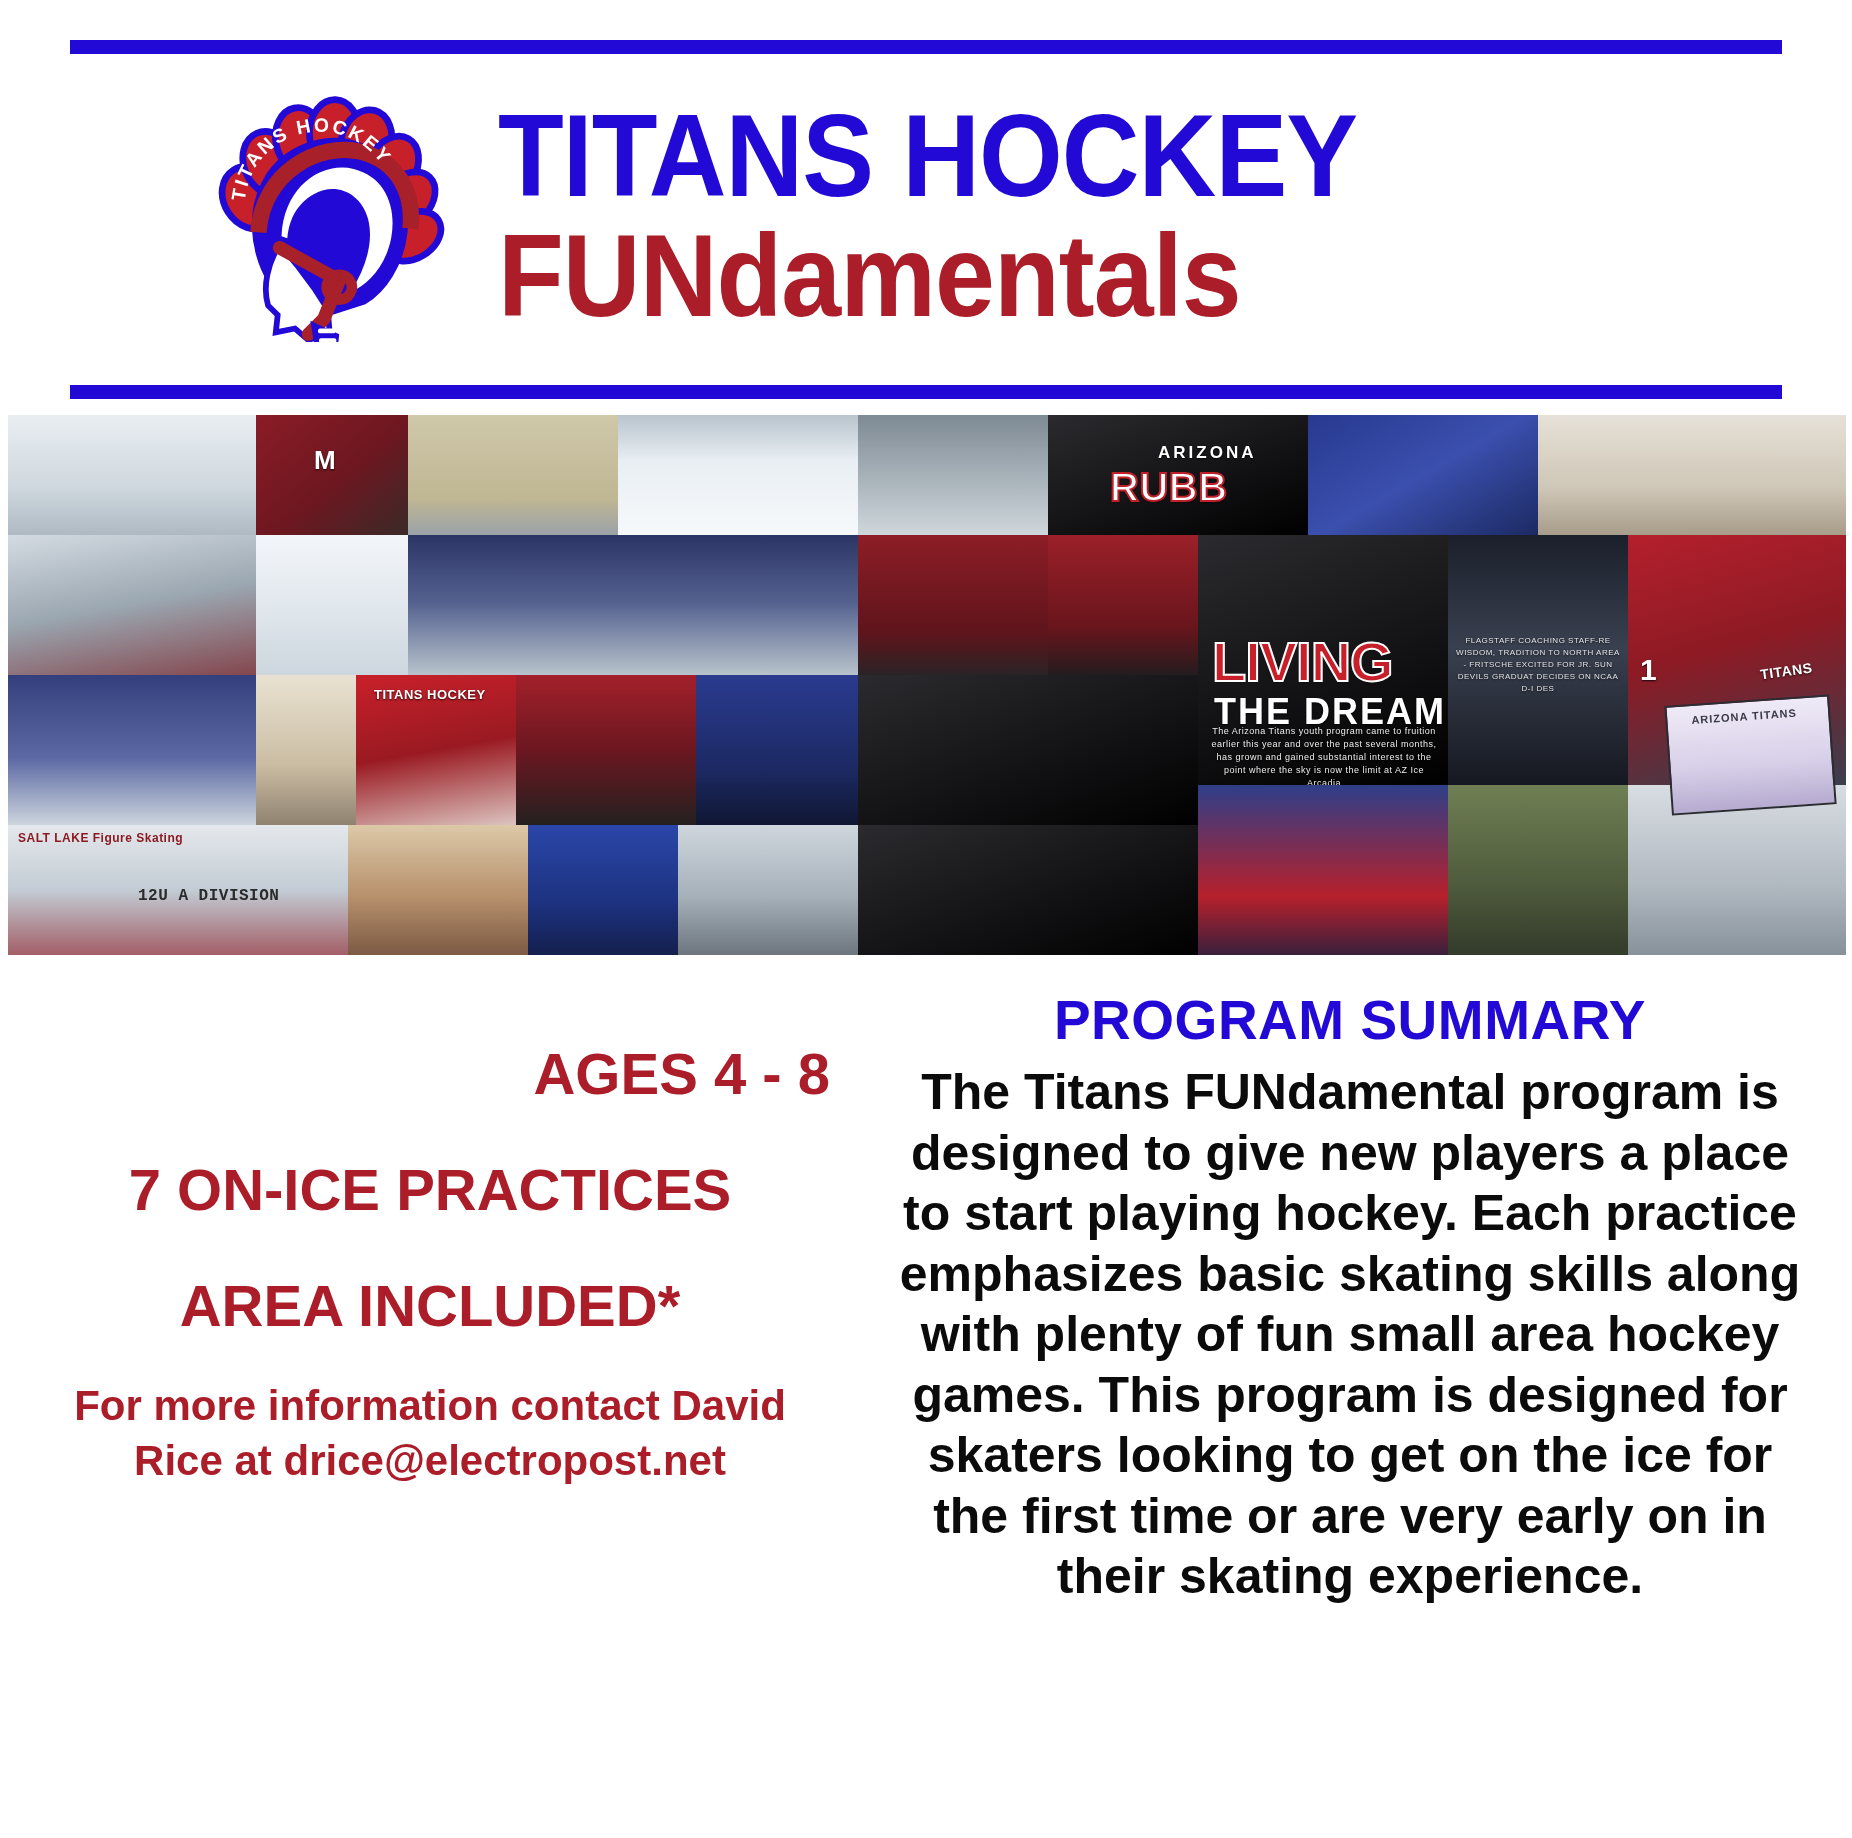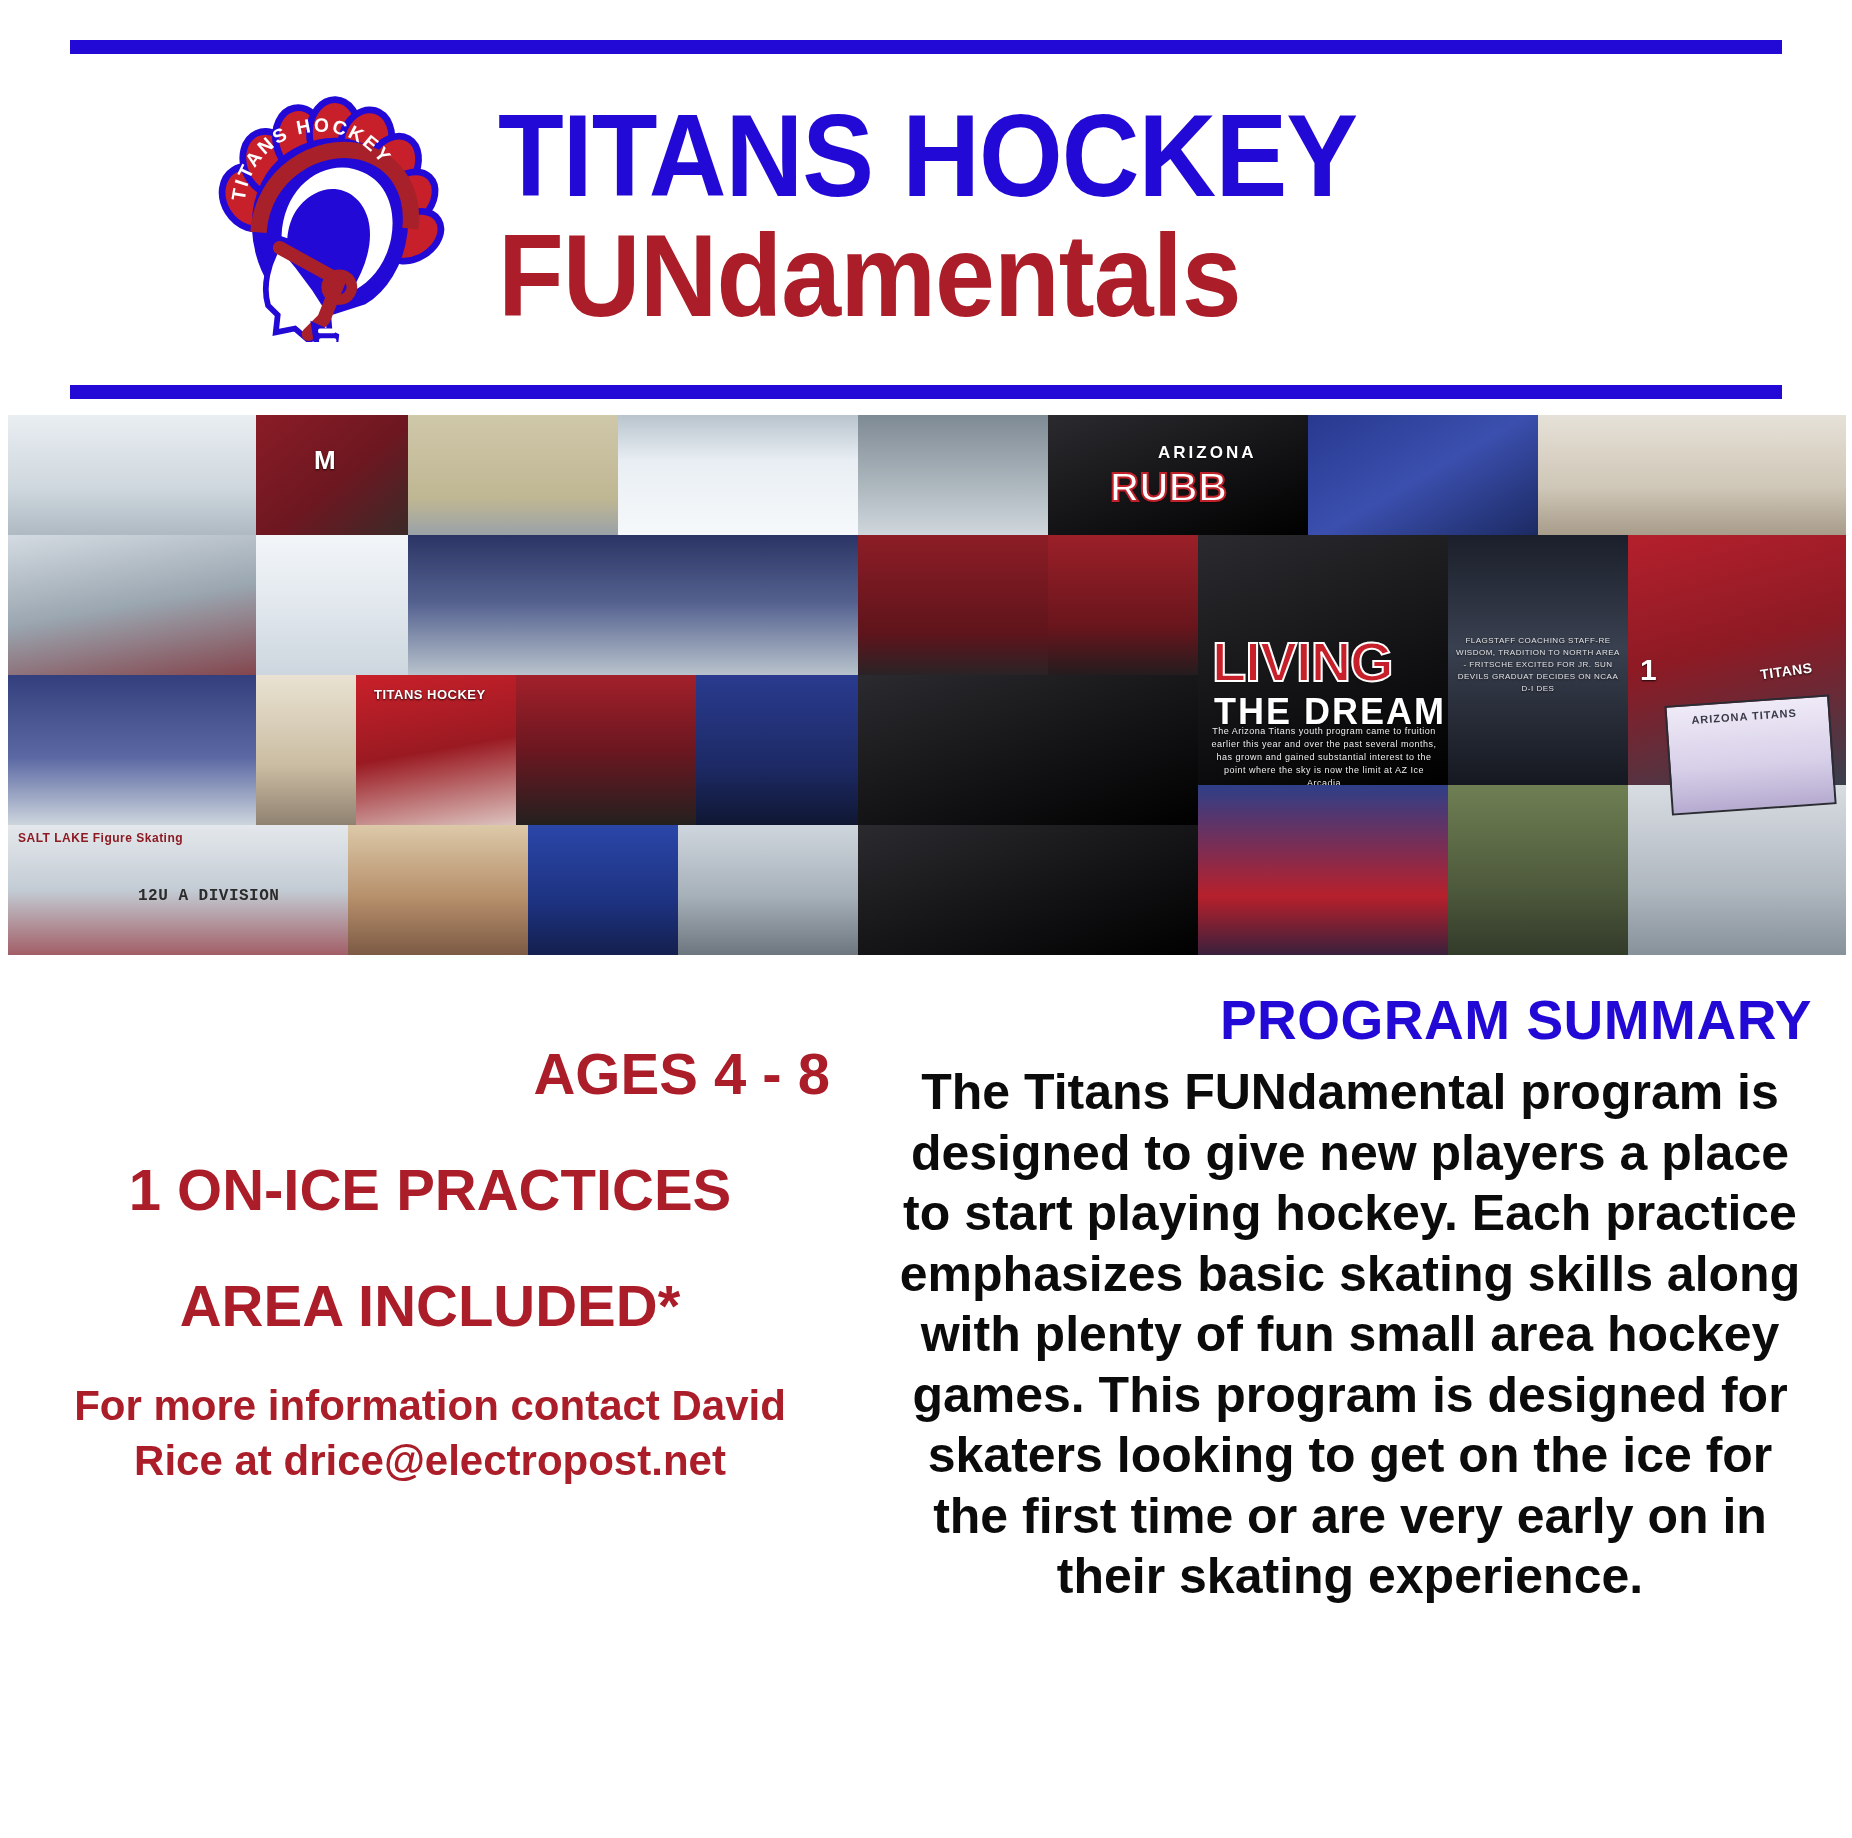--- a/index.html
+++ b/index.html
@@ -162,21 +162,20 @@
     margin: 0 auto;
   }
 
   .summary-title {
     font-family: "Liberation Sans Narrow", "Liberation Sans", sans-serif;
     font-weight: bold;
     color: #2209d6;
     font-size: 55px;
     letter-spacing: 0.5px;
     margin-bottom: 10px;
-    text-align: right;
   }
   .summary-body {
     font-family: "Liberation Sans Narrow", "Liberation Sans", sans-serif;
     font-weight: bold;
     color: #0b0b0b;
     font-size: 50px;
     line-height: 1.21;
     max-width: 930px;
     margin: 0 auto;
   }
@@ -334,21 +333,21 @@
          transform:rotate(-4deg);border:2px solid #2b2b33;">
       <span class="cap" style="left:24px;top:8px;font-size:11px;color:#3a3a46;
             text-shadow:none;letter-spacing:1px;">ARIZONA TITANS</span>
     </div>
   </div>
 
   <div class="bottom">
 
     <div class="col-left">
       <div class="bullet b1">AGES 4 - 8</div>
-      <div class="bullet b2">1 ON-ICE PRACTICES</div>
+      <div class="bullet b2">7 ON-ICE PRACTICES</div>
       <div class="bullet b3">AREA INCLUDED*</div>
       <div class="contact">For more information contact David Rice at drice@electropost.net</div>
     </div>
 
     <div class="col-right">
       <div class="summary-title">PROGRAM SUMMARY</div>
       <div class="summary-body">The Titans FUNdamental program is designed to give new players a place to start playing hockey. Each practice emphasizes basic skating skills along with plenty of fun small area hockey games. This program is designed for skaters looking to get on the ice for the first time or are very early on in their skating experience.</div>
     </div>
   </div>
 

